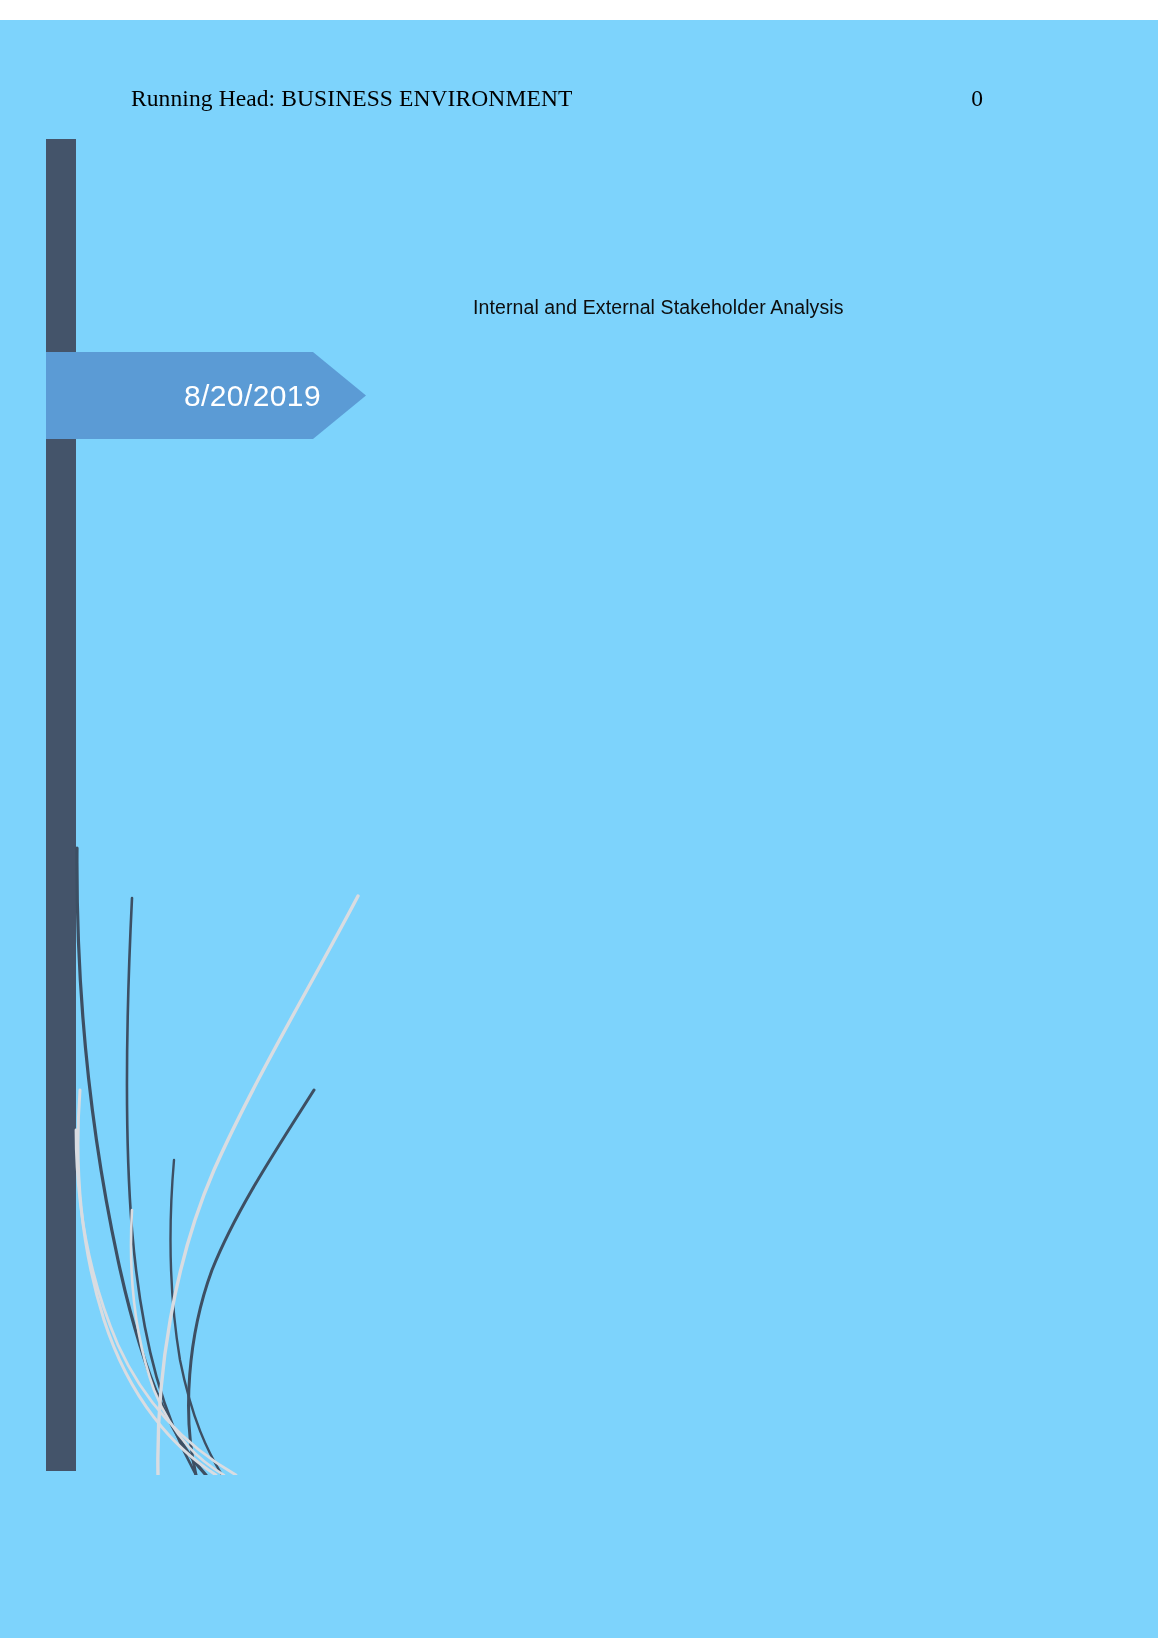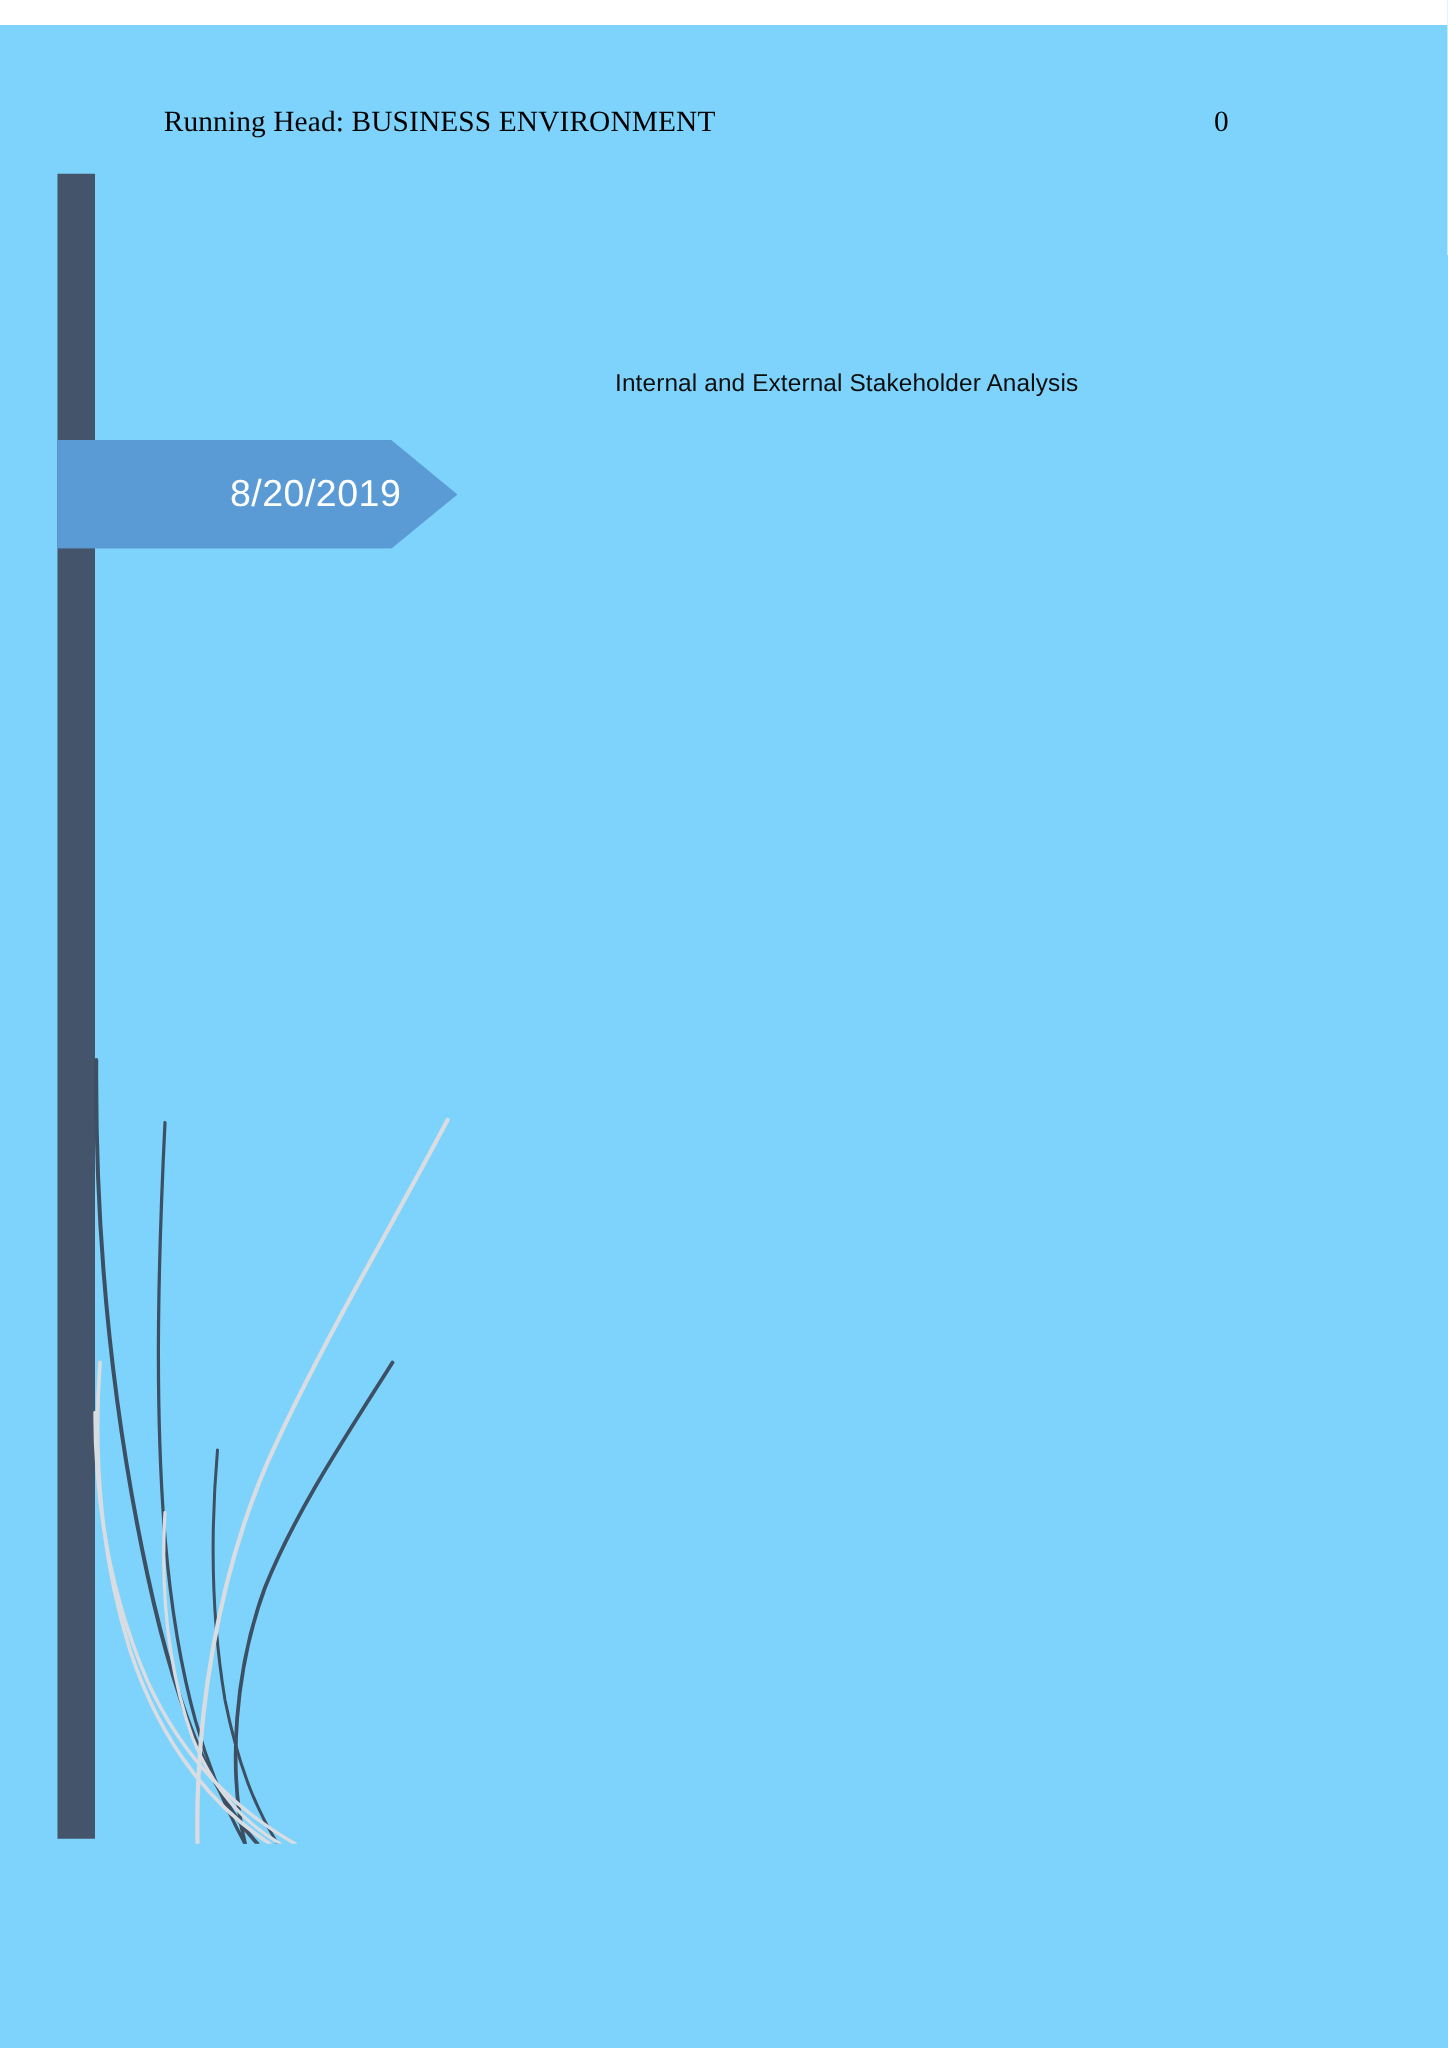--- a/index.html
+++ b/index.html
@@ -76,21 +76,21 @@
     font-size: 30px;
     font-weight: 400;
     letter-spacing: 0.4px;
     line-height: 1;
     white-space: nowrap;
   }
 
   
   #doc-title {
     position: absolute;
-    left: 492px;
+    left: 473px;
     top: 275px;
     width: 600px;
     font-family: "Liberation Sans", sans-serif;
     font-size: 19.5px;
     font-weight: 400;
     color: #0d0d0d;
     line-height: 1.3;
     letter-spacing: 0.1px;
     white-space: nowrap;
   }

